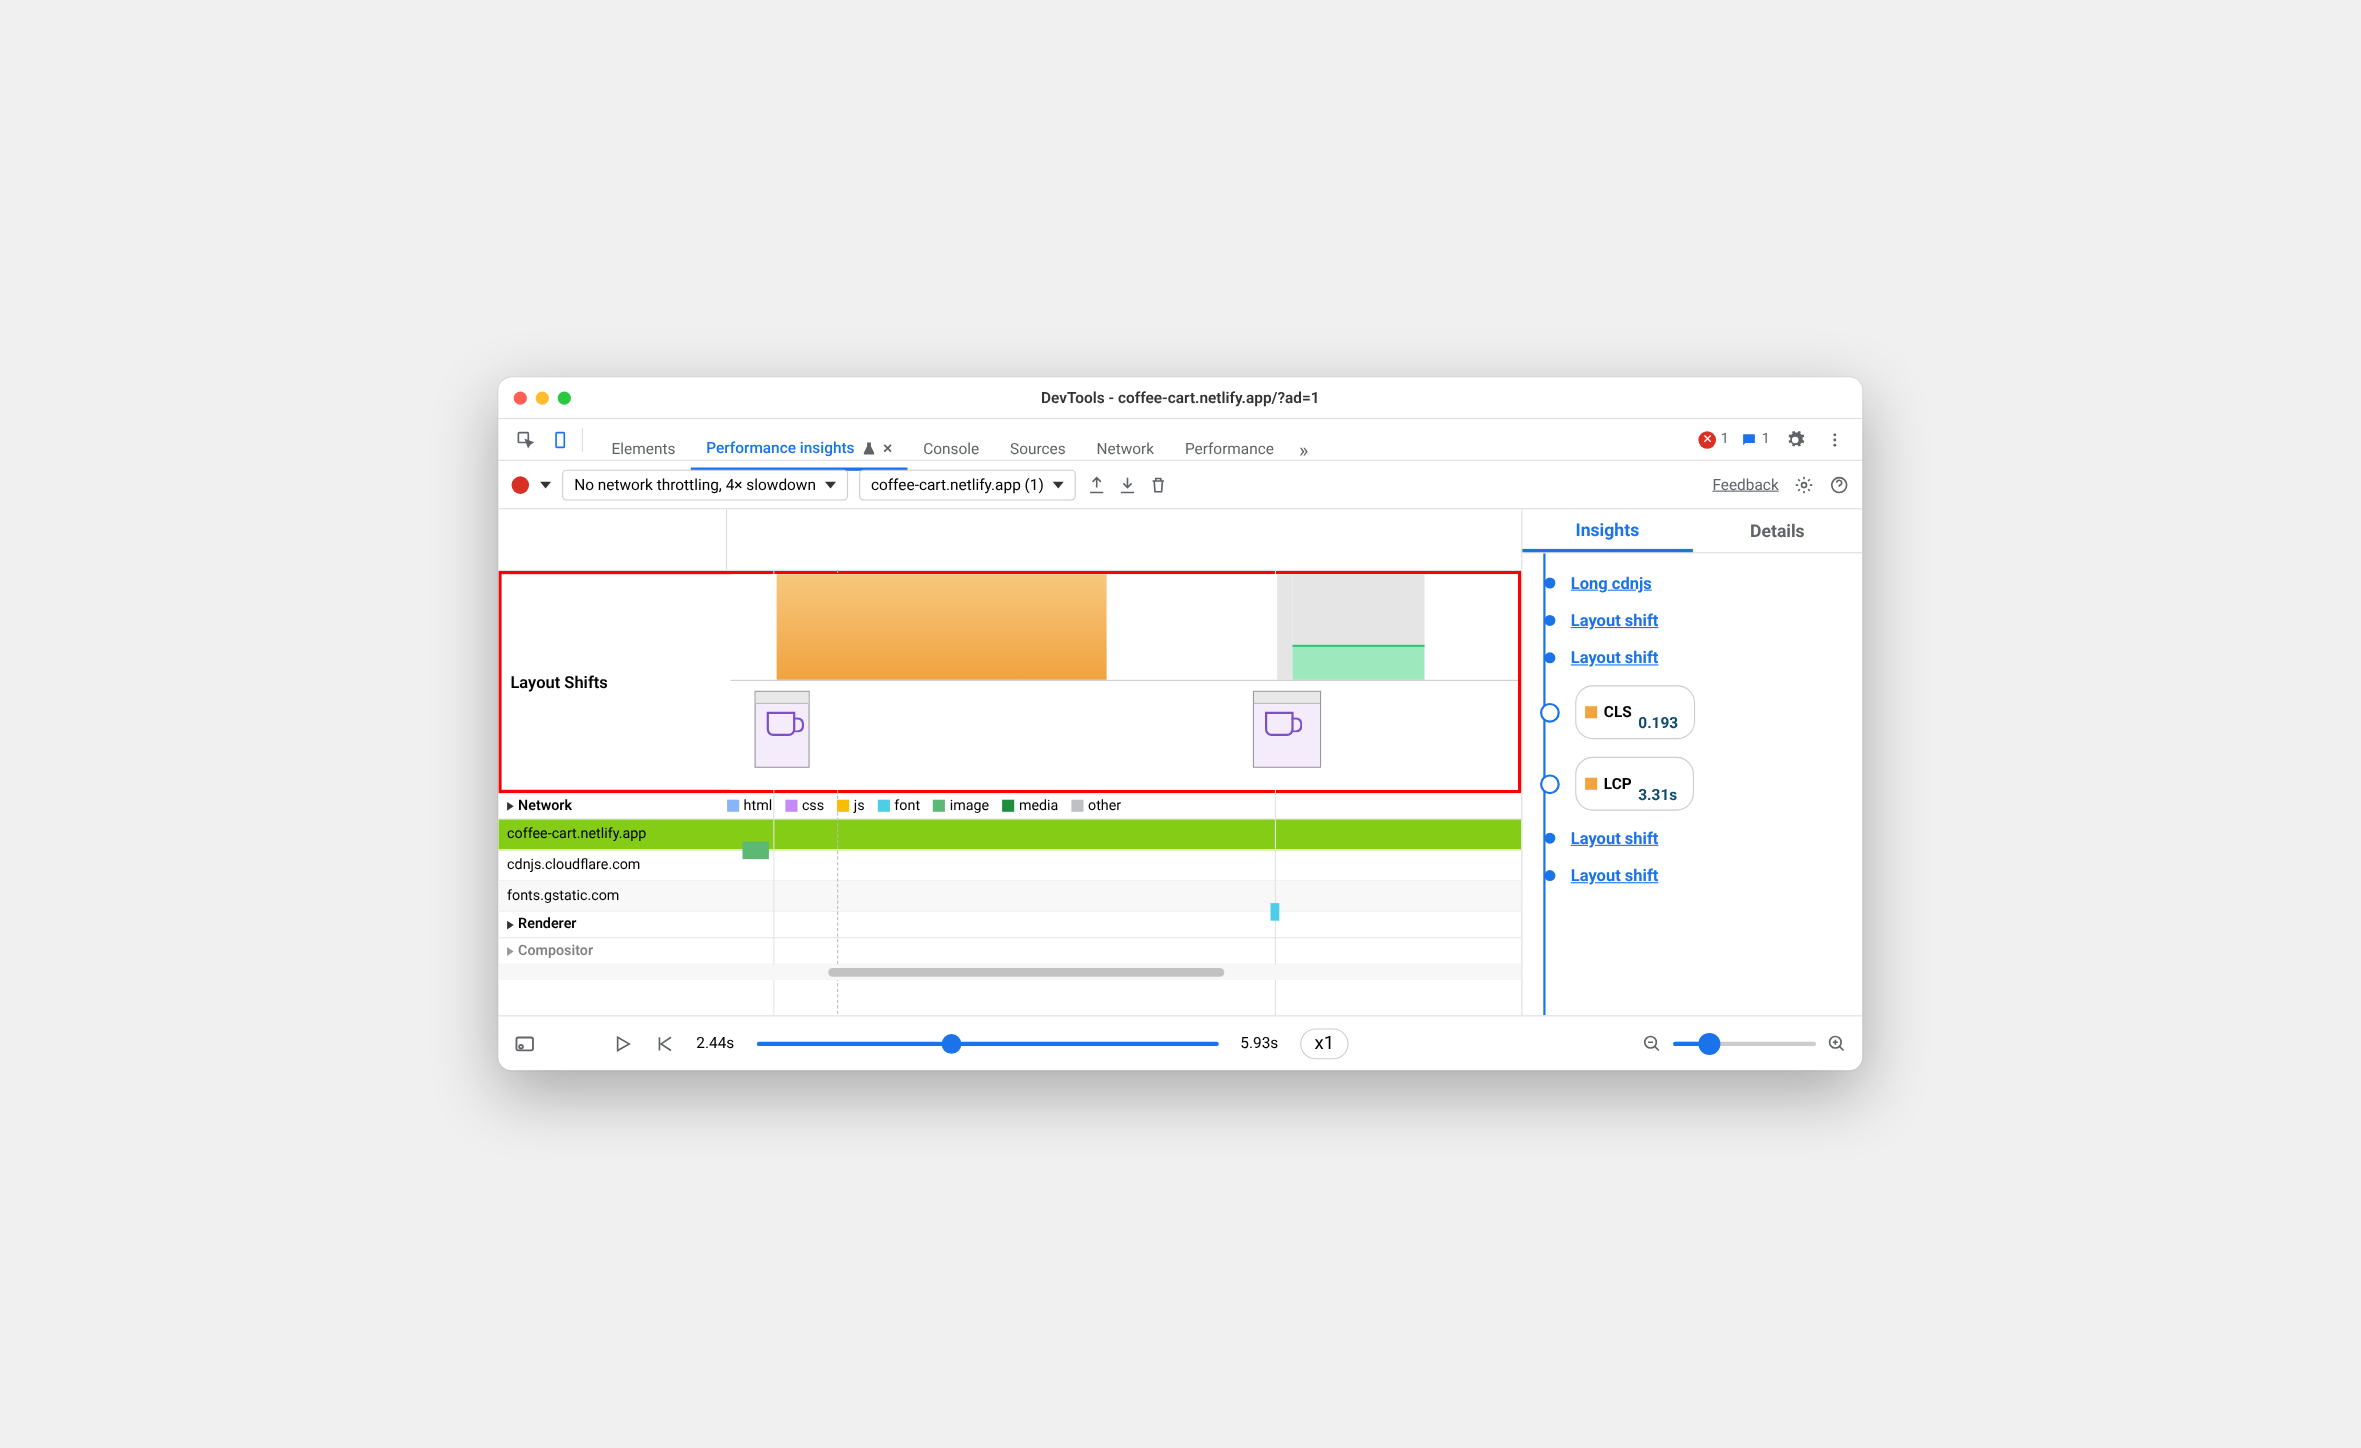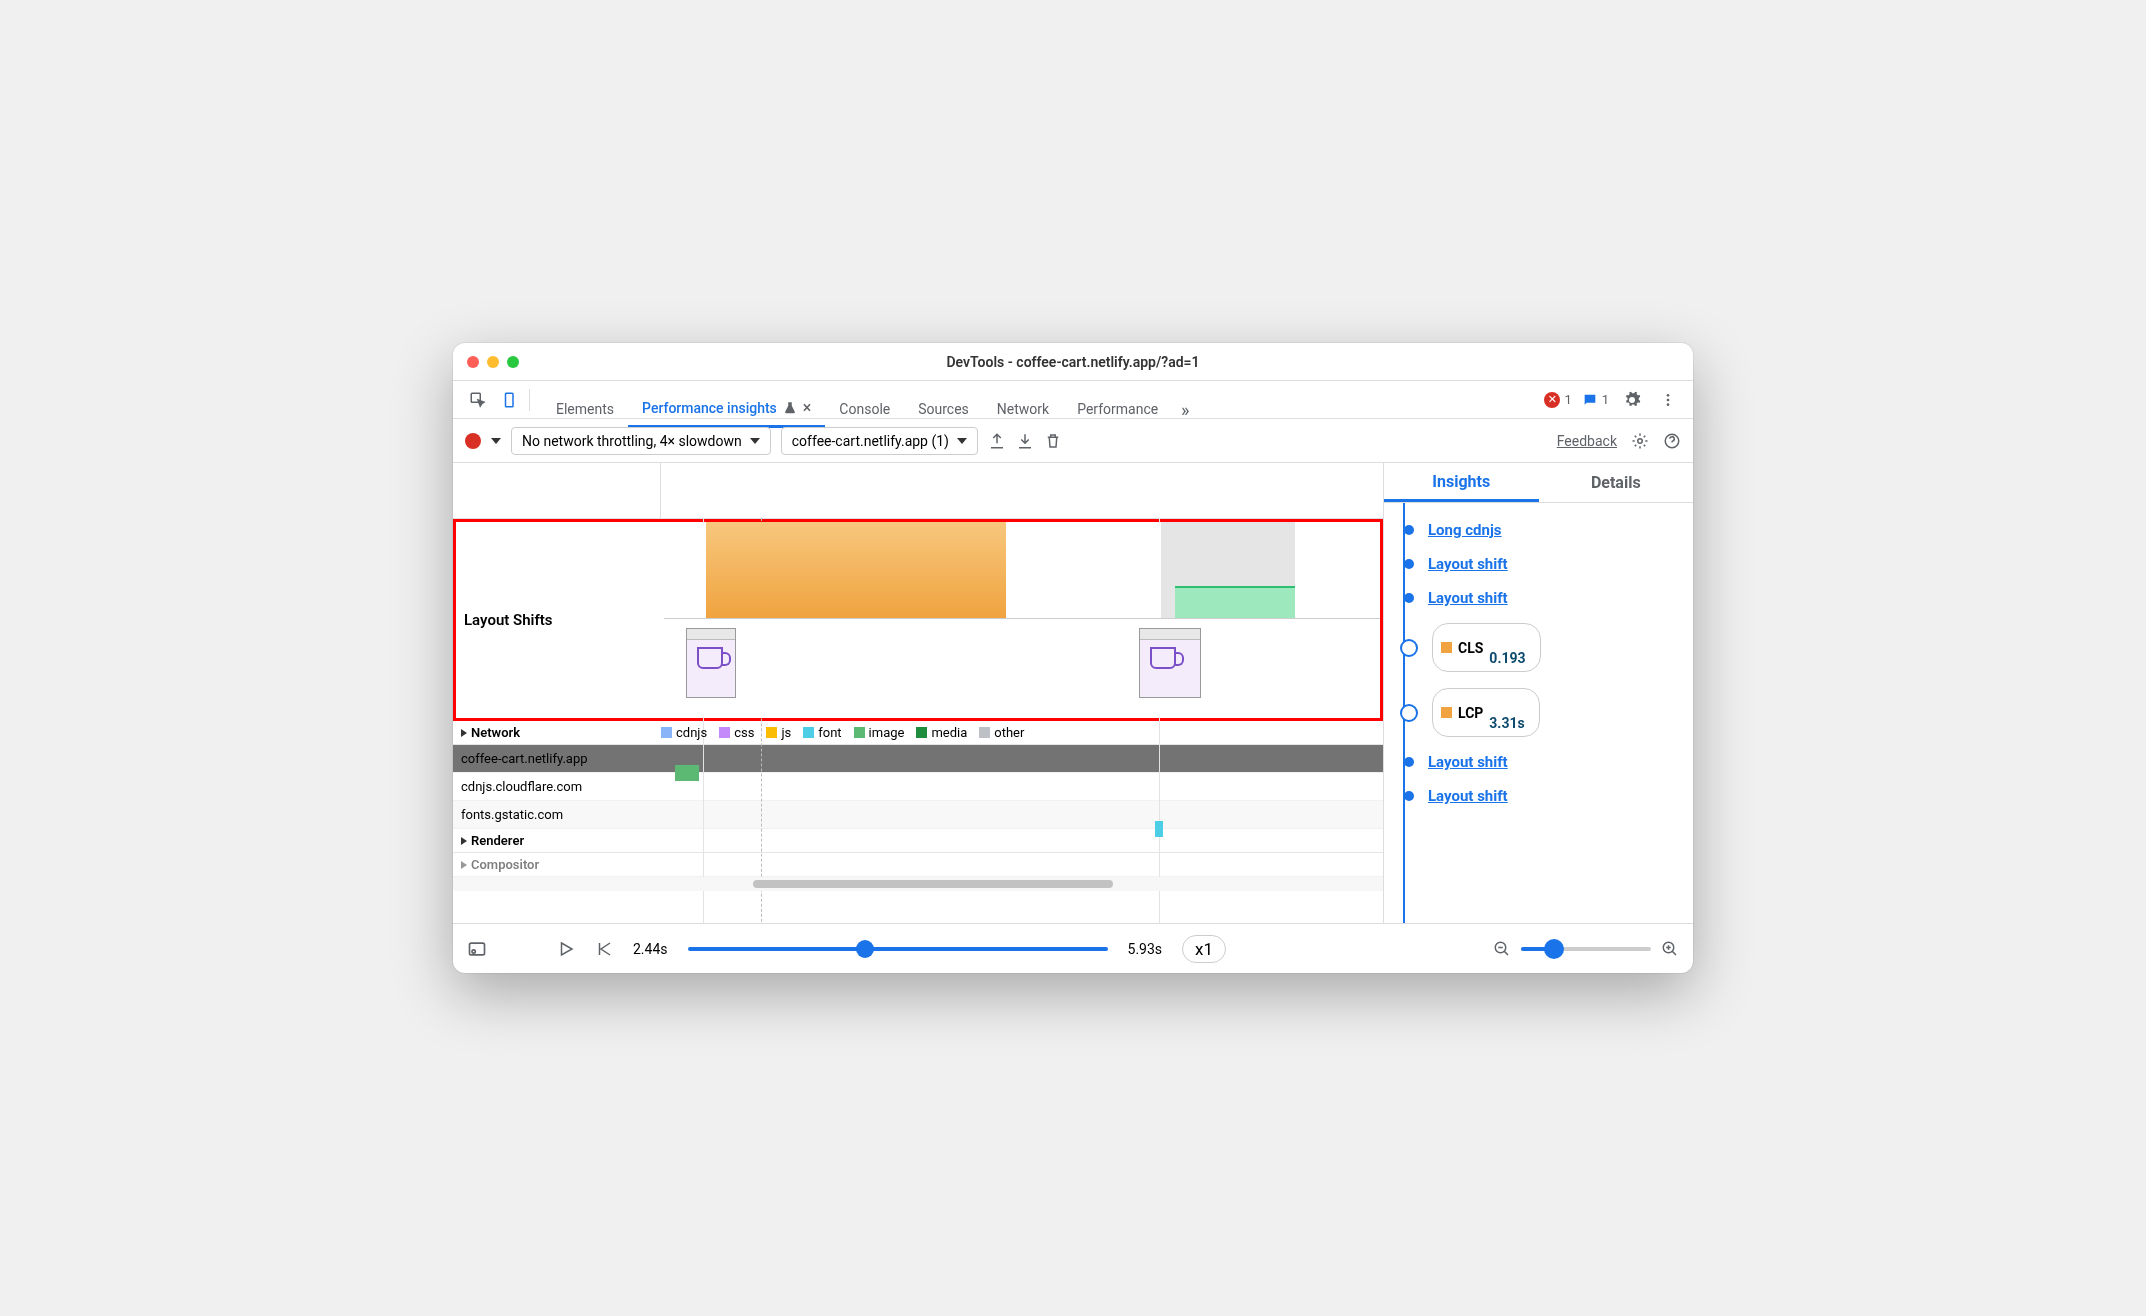--- a/index.html
+++ b/index.html
@@ -269,21 +269,21 @@
 
       <div class="track-row network-section">
         <div class="track-label">
             <span class="tri-right"></span>
             <span>Network</span>
           </div>
         <div class="track-body">
           <div class="legend">
             <span>
                 <i class="sq" style="background:#8ab4f8"></i>
-                <span>cdnjs</span>
+                <span>html</span>
               </span>
             <span>
                 <i class="sq" style="background:#c58af9"></i>
                 <span>css</span>
               </span>
             <span>
                 <i class="sq" style="background:#fbbc04"></i>
                 <span>js</span>
               </span>
             <span>
@@ -298,21 +298,21 @@
                 <i class="sq" style="background:#1e8e3e"></i>
                 <span>media</span>
               </span>
             <span>
                 <i class="sq" style="background:#bdc1c6"></i>
                 <span>other</span>
               </span>
           </div>
         </div>
       </div>
-      <div class="net-row" style="background:#737373;justify-content:center;">
+      <div class="net-row" style="background:#84cc16;justify-content:center;">
         <div class="track-label">coffee-cart.netlify.app</div>
         <div class="track-body">
             <div style="position:absolute;left:14px;top:6px;width:24px;height:16px;background:#5bb974;"></div>
           </div>
       </div>
       <div class="net-row">
         <div class="track-label">cdnjs.cloudflare.com</div>
         <div class="track-body"></div>
       </div>
       <div class="net-row" style="background:#f8f8f8;">

